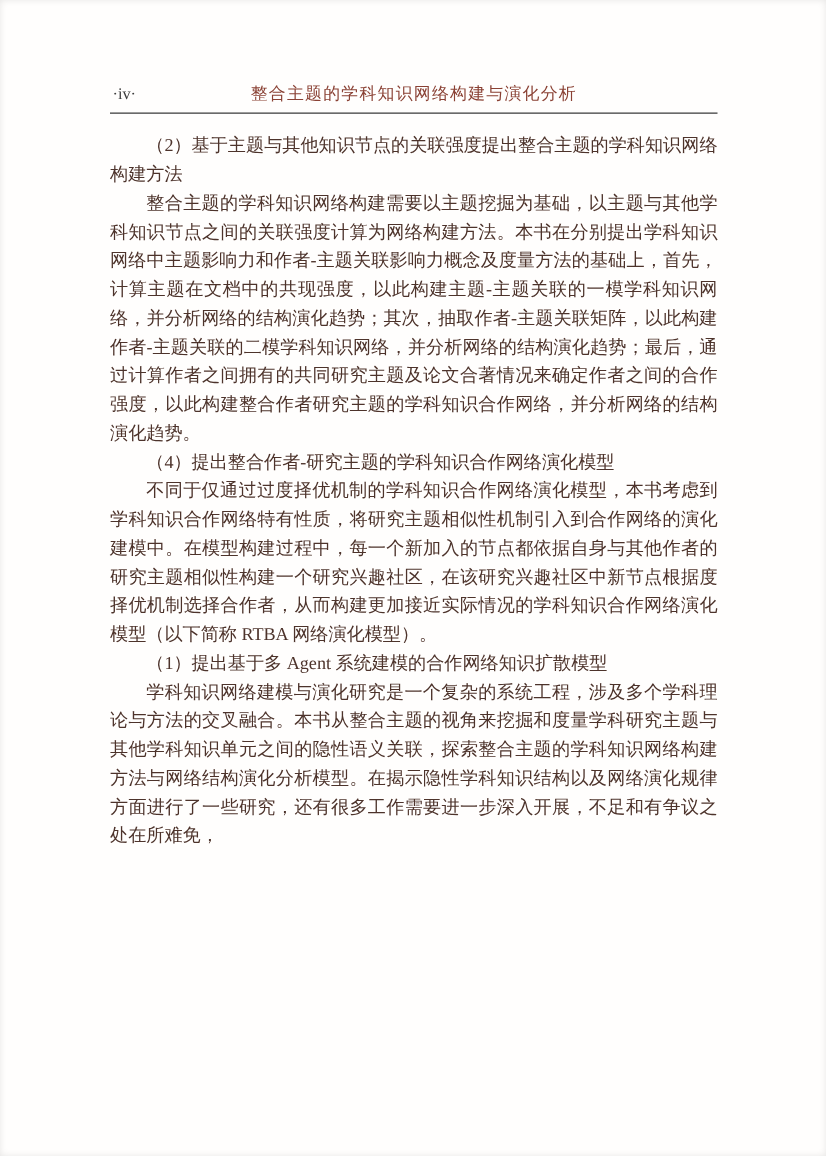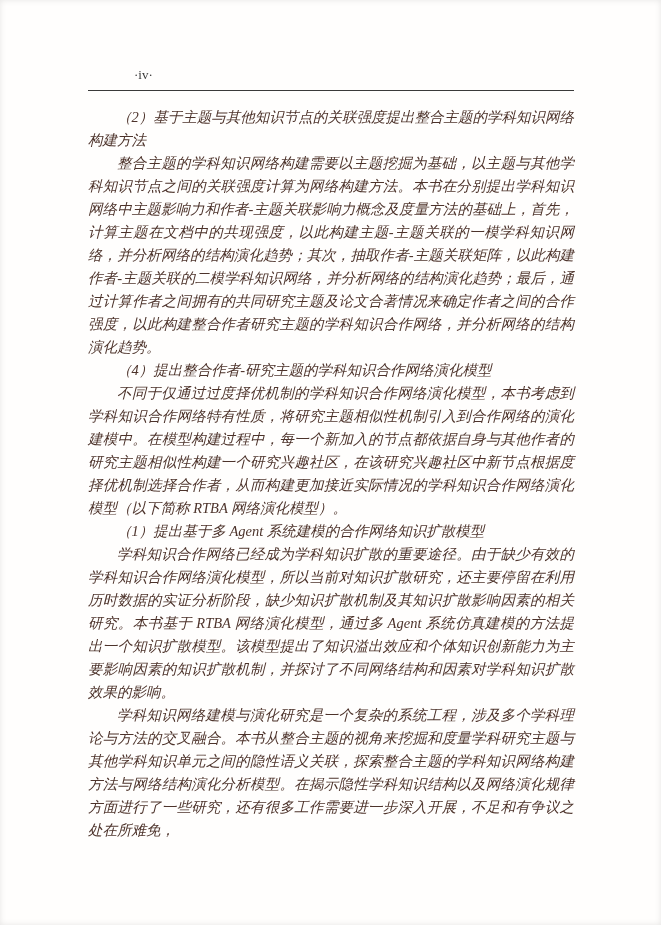--- a/index.html
+++ b/index.html
@@ -27,47 +27,46 @@
     color: var(--header-color, #8a4134);
     letter-spacing: 1px;
   }
   .pagenum {
     position: absolute;
     left: 2px;
     top: 1px;
     font-size: 13px;
     letter-spacing: 0;
     color: var(--pagenum-color, #3c3c3c);
-    margin-left: 44px;
   }
   .rule {
     height: 1px;
     background: var(--rule-color, #3a3a3a);
     margin-top: 4px;
   }
   .body-text {
     margin-top: 15px;
     font-size: 14.5px;
     line-height: 23px;
     color: var(--body-color, #4d332b);
     text-align: justify;
   }
   .body-text p { margin: 0; }
-  .body-text p.indent { text-indent: 2em; font-style: italic; }
+  .body-text p.indent { text-indent: 2em; }
 </style>
 </head>
 <body>
 
 <div class="page">
   <div class="header">
     <span class="pagenum">·iv·</span>
+    <span class="running-title">整合主题的学科知识网络构建与演化分析</span>
   </div>
   <div class="rule"></div>
   <div class="body-text" id="body-text">
       <p class="indent">（2）基于主题与其他知识节点的关联强度提出整合主题的学科知识网络构建方法</p>
       <p class="indent">整合主题的学科知识网络构建需要以主题挖掘为基础，以主题与其他学科知识节点之间的关联强度计算为网络构建方法。本书在分别提出学科知识网络中主题影响力和作者-主题关联影响力概念及度量方法的基础上，首先，计算主题在文档中的共现强度，以此构建主题-主题关联的一模学科知识网络，并分析网络的结构演化趋势；其次，抽取作者-主题关联矩阵，以此构建作者-主题关联的二模学科知识网络，并分析网络的结构演化趋势；最后，通过计算作者之间拥有的共同研究主题及论文合著情况来确定作者之间的合作强度，以此构建整合作者研究主题的学科知识合作网络，并分析网络的结构演化趋势。</p>
       <p class="indent">（4）提出整合作者-研究主题的学科知识合作网络演化模型</p>
       <p class="indent">不同于仅通过过度择优机制的学科知识合作网络演化模型，本书考虑到学科知识合作网络特有性质，将研究主题相似性机制引入到合作网络的演化建模中。在模型构建过程中，每一个新加入的节点都依据自身与其他作者的研究主题相似性构建一个研究兴趣社区，在该研究兴趣社区中新节点根据度择优机制选择合作者，从而构建更加接近实际情况的学科知识合作网络演化模型（以下简称 RTBA 网络演化模型）。</p>
       <p class="indent">（1）提出基于多 Agent 系统建模的合作网络知识扩散模型</p>
-      <p class="indent">学科知识合作网络已经成为学科知识扩散的重要途径。由于缺少有效的学科知识合作网络演化模型，所以当前对知识扩散研究，还主要停留在利用历时数据的实证分析阶段，缺少知识扩散机制及其知识扩散影响因素的相关研究。本书基于 RTBA 网络演化模型，通过多 Agent 系统仿真建模的方法提出一个知识扩散模型。该模型提出了知识溢出效应和个体知识创新能力为主要影响因素的知识扩散机制，并探讨了不同网络结构和因素对学科知识扩散效果的影响。</p>
       <p class="indent">学科知识网络建模与演化研究是一个复杂的系统工程，涉及多个学科理论与方法的交叉融合。本书从整合主题的视角来挖掘和度量学科研究主题与其他学科知识单元之间的隐性语义关联，探索整合主题的学科知识网络构建方法与网络结构演化分析模型。在揭示隐性学科知识结构以及网络演化规律方面进行了一些研究，还有很多工作需要进一步深入开展，不足和有争议之处在所难免，</p>
     </div>
 </div>
 
 </body></html>

